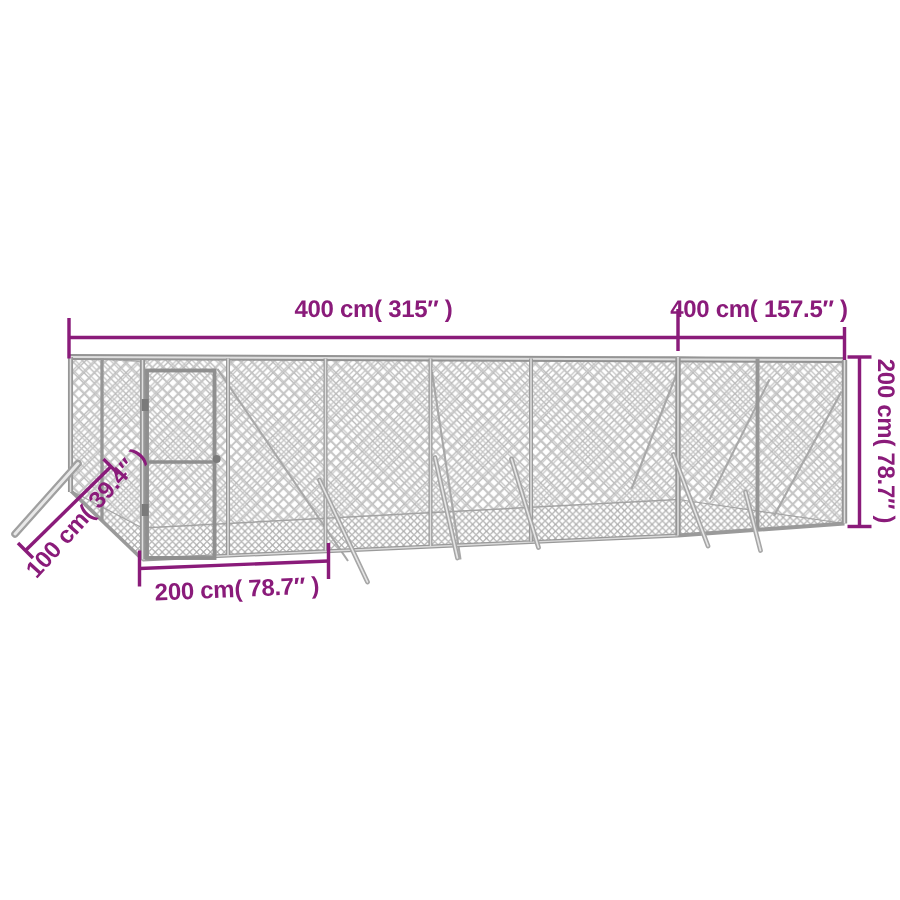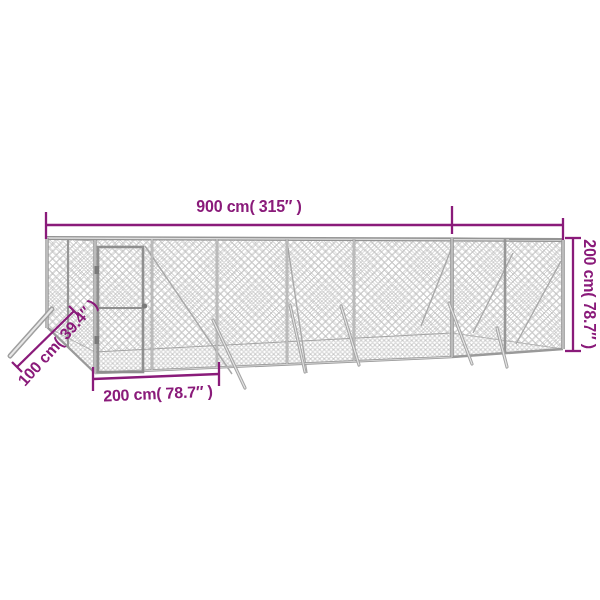--- a/index.html
+++ b/index.html
@@ -151,22 +151,23 @@
         <line x1="219" y1="362" x2="219" y2="386"></line>
       </g>
       <g>
         <line x1="17" y1="367" x2="74" y2="311"></line>
         <line x1="12" y1="362" x2="22" y2="372"></line>
         <line x1="69" y1="306" x2="79" y2="316"></line>
       </g>
     </g>
   </svg>
 
-  <div class="dim-label center" style="left:46px;top:198px;width:406px;">900 cm( 315″ )</div>
+  <div class="dim-label center" style="left:46px;top:198px;width:406px;">400 cm( 315″ )</div>
 
+  <div class="dim-label center" style="left:440px;top:198px;width:132px;">400 cm( 157.5″ )</div>
 
   <div class="dim-label" style="left:589px;top:294px;transform:translate(-50%,-50%) rotate(90deg);">200 cm( 78.7″ )</div>
 
   <div class="dim-label" style="left:158px;top:385px;transform:translate(-50%,0) rotate(-2.5deg);">200 cm( 78.7″ )</div>
 
   <div class="dim-label" style="left:58px;top:343px;transform:translate(-50%,-50%) rotate(-48deg);">100 cm( 39.4″ )</div>
 
 </div>
 
 </body></html>

